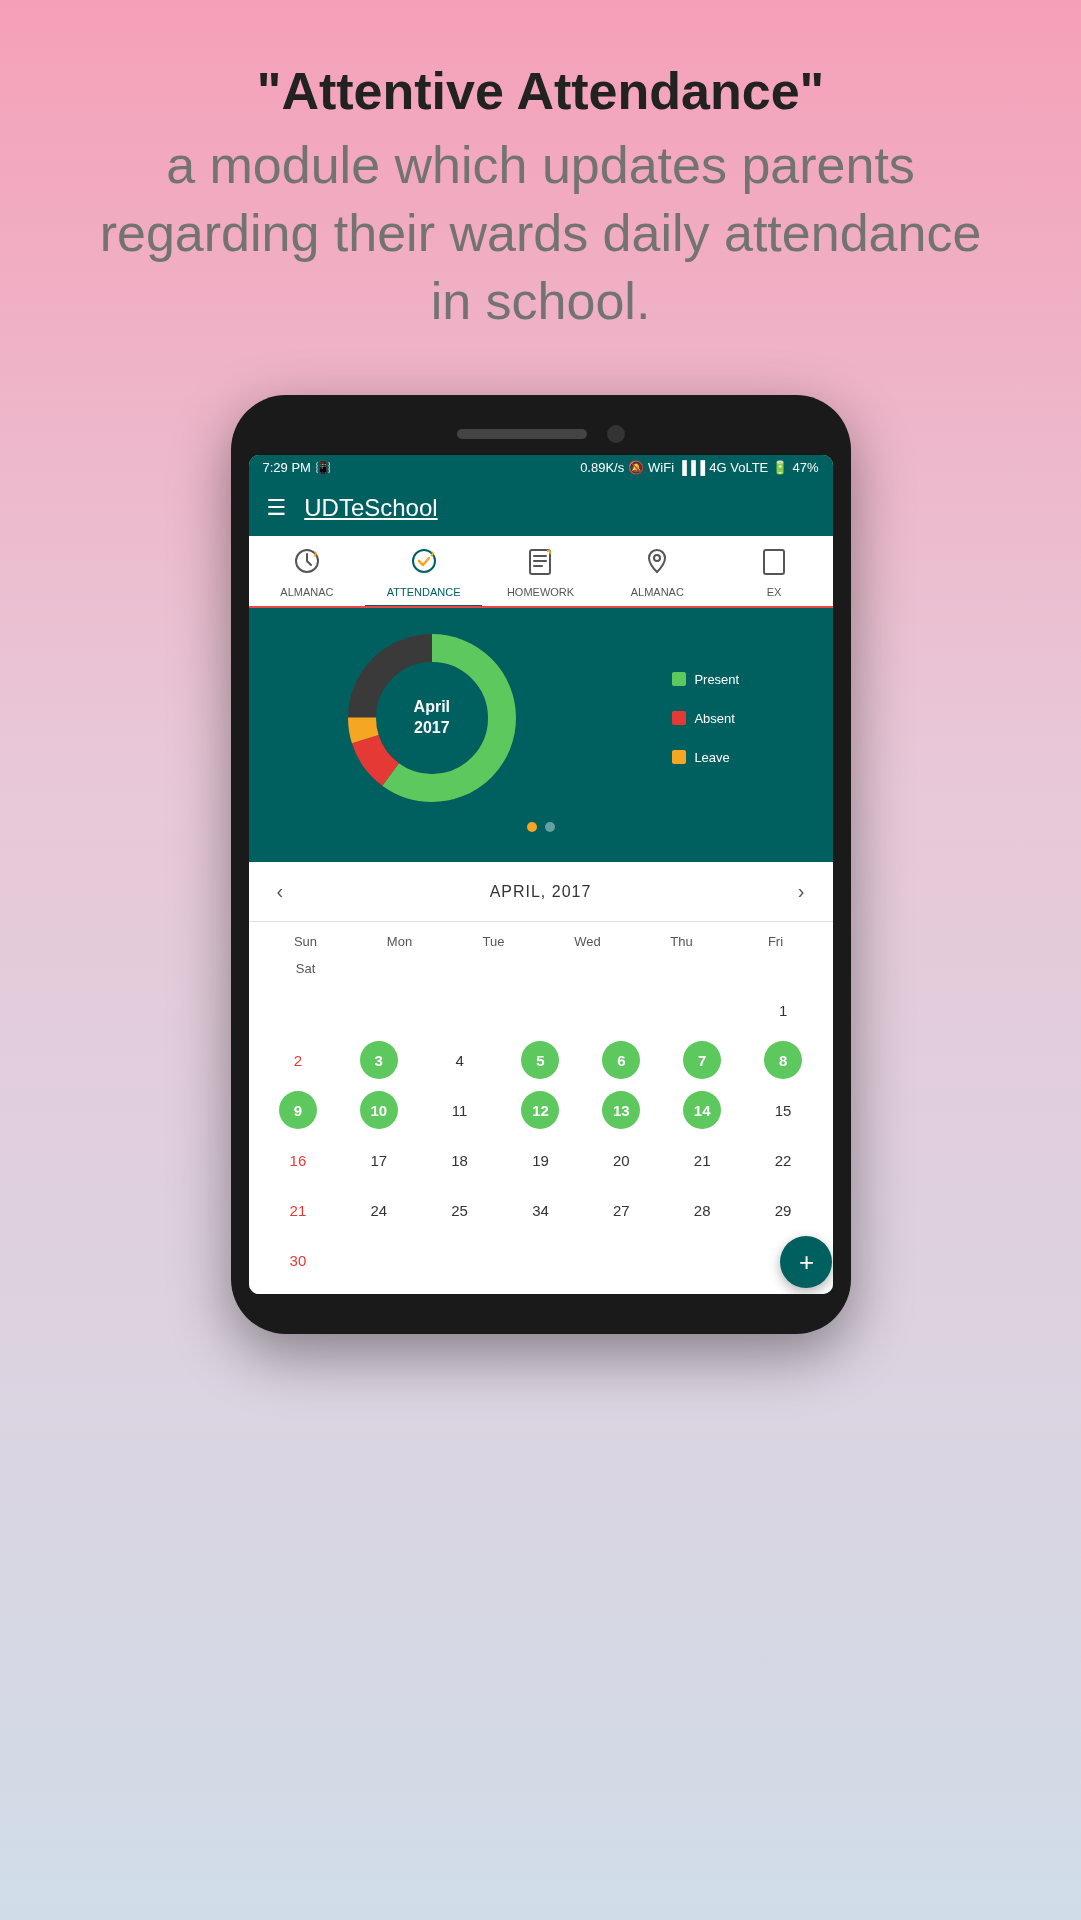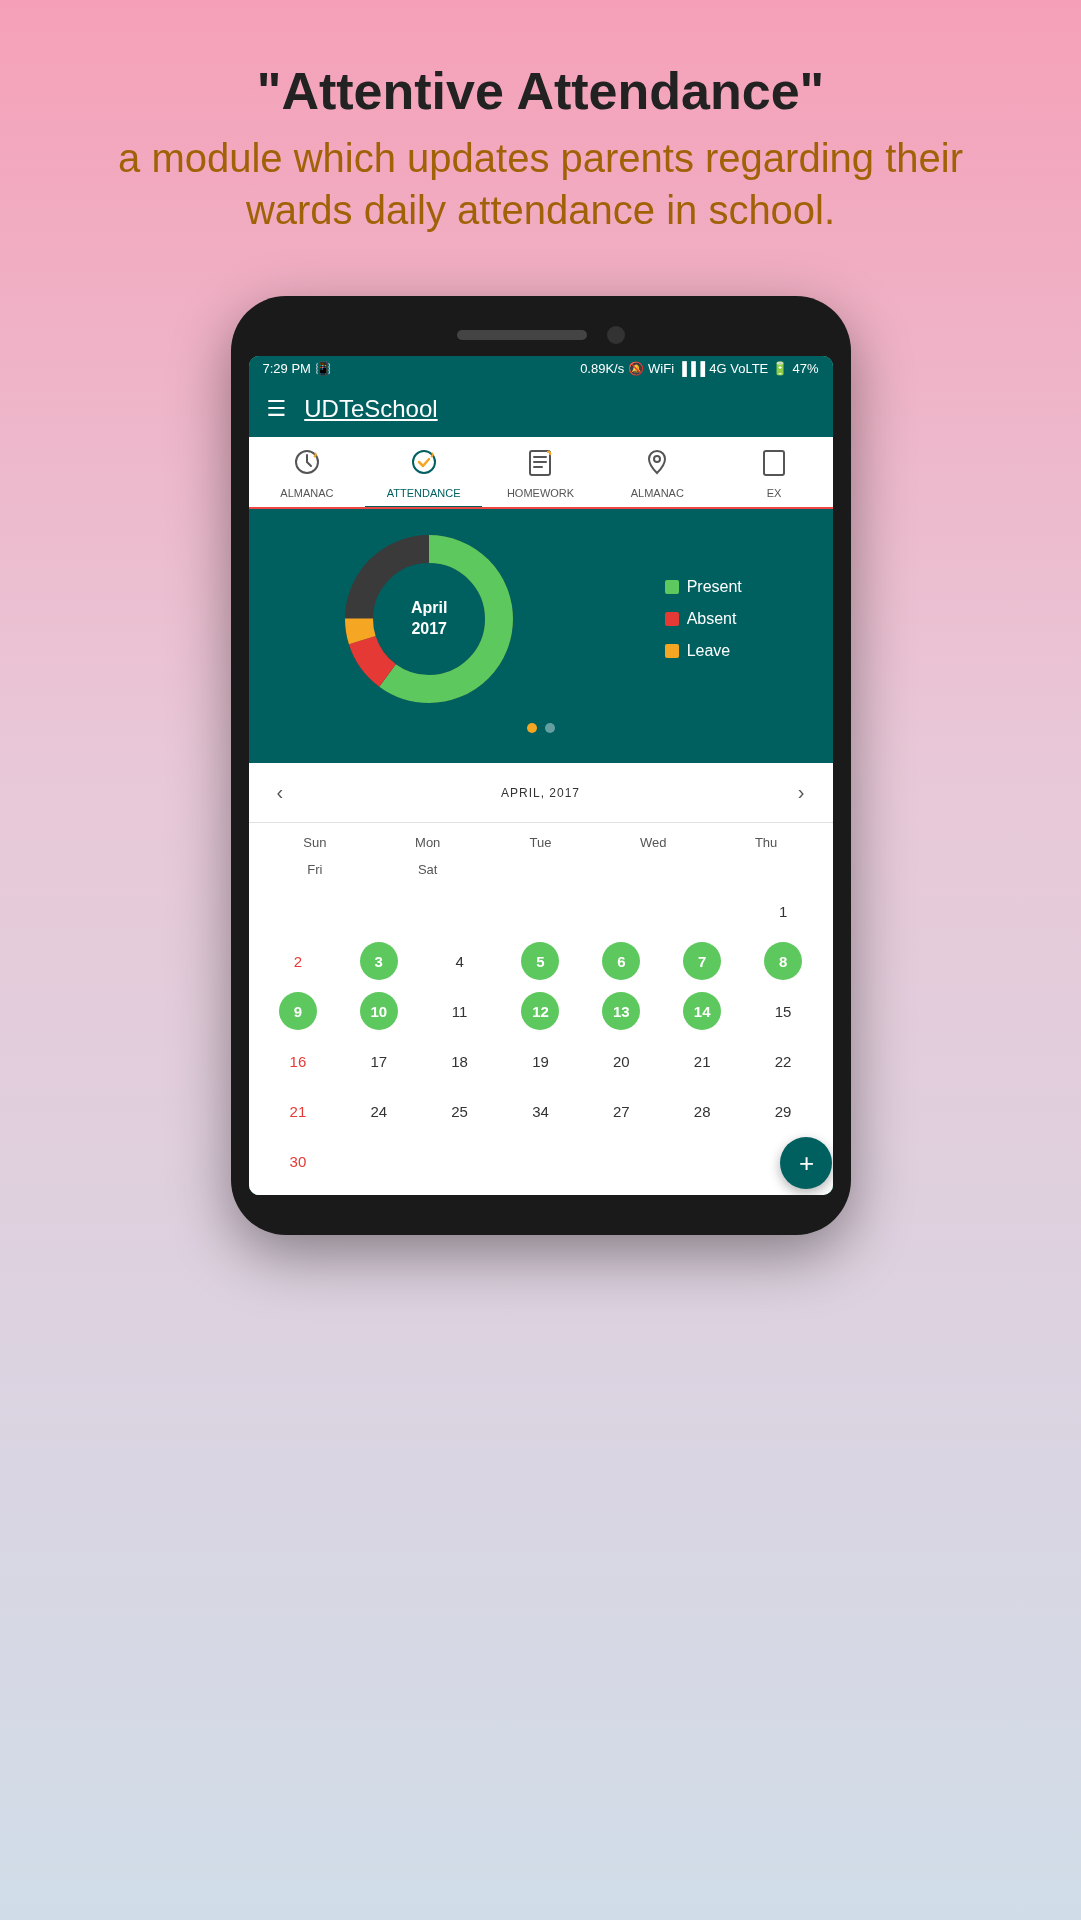--- a/index.html
+++ b/index.html
@@ -19,22 +19,22 @@
       padding: 0 80px;
     }
     .header-text h1 {
       font-size: 52px;
       font-weight: bold;
       color: #222;
       line-height: 1.2;
       margin-bottom: 10px;
     }
     .header-text p {
-      font-size: 40px;
-      color: #a16207;
+      font-size: 52px;
+      color: #737373;
       line-height: 1.3;
     }
     .phone-wrapper {
       margin-top: 60px;
       width: 620px;
       background: #1a1a1a;
       border-radius: 55px;
       padding: 30px 18px 40px 18px;
       box-shadow: 0 20px 60px rgba(0,0,0,0.4);
     }
@@ -141,23 +141,23 @@
       transform: translate(-50%, -50%);
       text-align: center;
       color: #fff;
       font-size: 16px;
       font-weight: bold;
       line-height: 1.3;
     }
     .legend {
       display: flex;
       flex-direction: column;
-      gap: 14px;
+      gap: 24px;
       color: #fff;
-      font-size: 16px;
+      font-size: 13px;
     }
     .legend-item { display: flex; align-items: center; gap: 8px; }
     .legend-dot {
       width: 14px; height: 14px;
       border-radius: 2px;
       flex-shrink: 0;
     }
     .dot-present { background: #5dc85d; }
     .dot-absent { background: #e53935; }
     .dot-leave { background: #f5a623; }
@@ -180,31 +180,31 @@
       padding: 14px 18px;
       border-bottom: 1px solid #e0e0e0;
     }
     .nav-arrow {
       font-size: 20px;
       color: #555;
       cursor: pointer;
       padding: 4px 10px;
     }
     .calendar-month-title {
-      font-size: 12px;
+      font-size: 16px;
       font-weight: 500;
       color: #333;
       letter-spacing: 1px;
     }
     .calendar-grid {
       padding: 6px 10px 10px 10px;
     }
     .calendar-days-header {
       display: grid;
-      grid-template-columns: repeat(5, 1fr);
+      grid-template-columns: repeat(6, 1fr);
       text-align: center;
       margin-bottom: 4px;
     }
     .day-header {
       font-size: 13px;
       color: #555;
       padding: 6px 0;
       font-weight: 400;
     }
     .calendar-cells {

